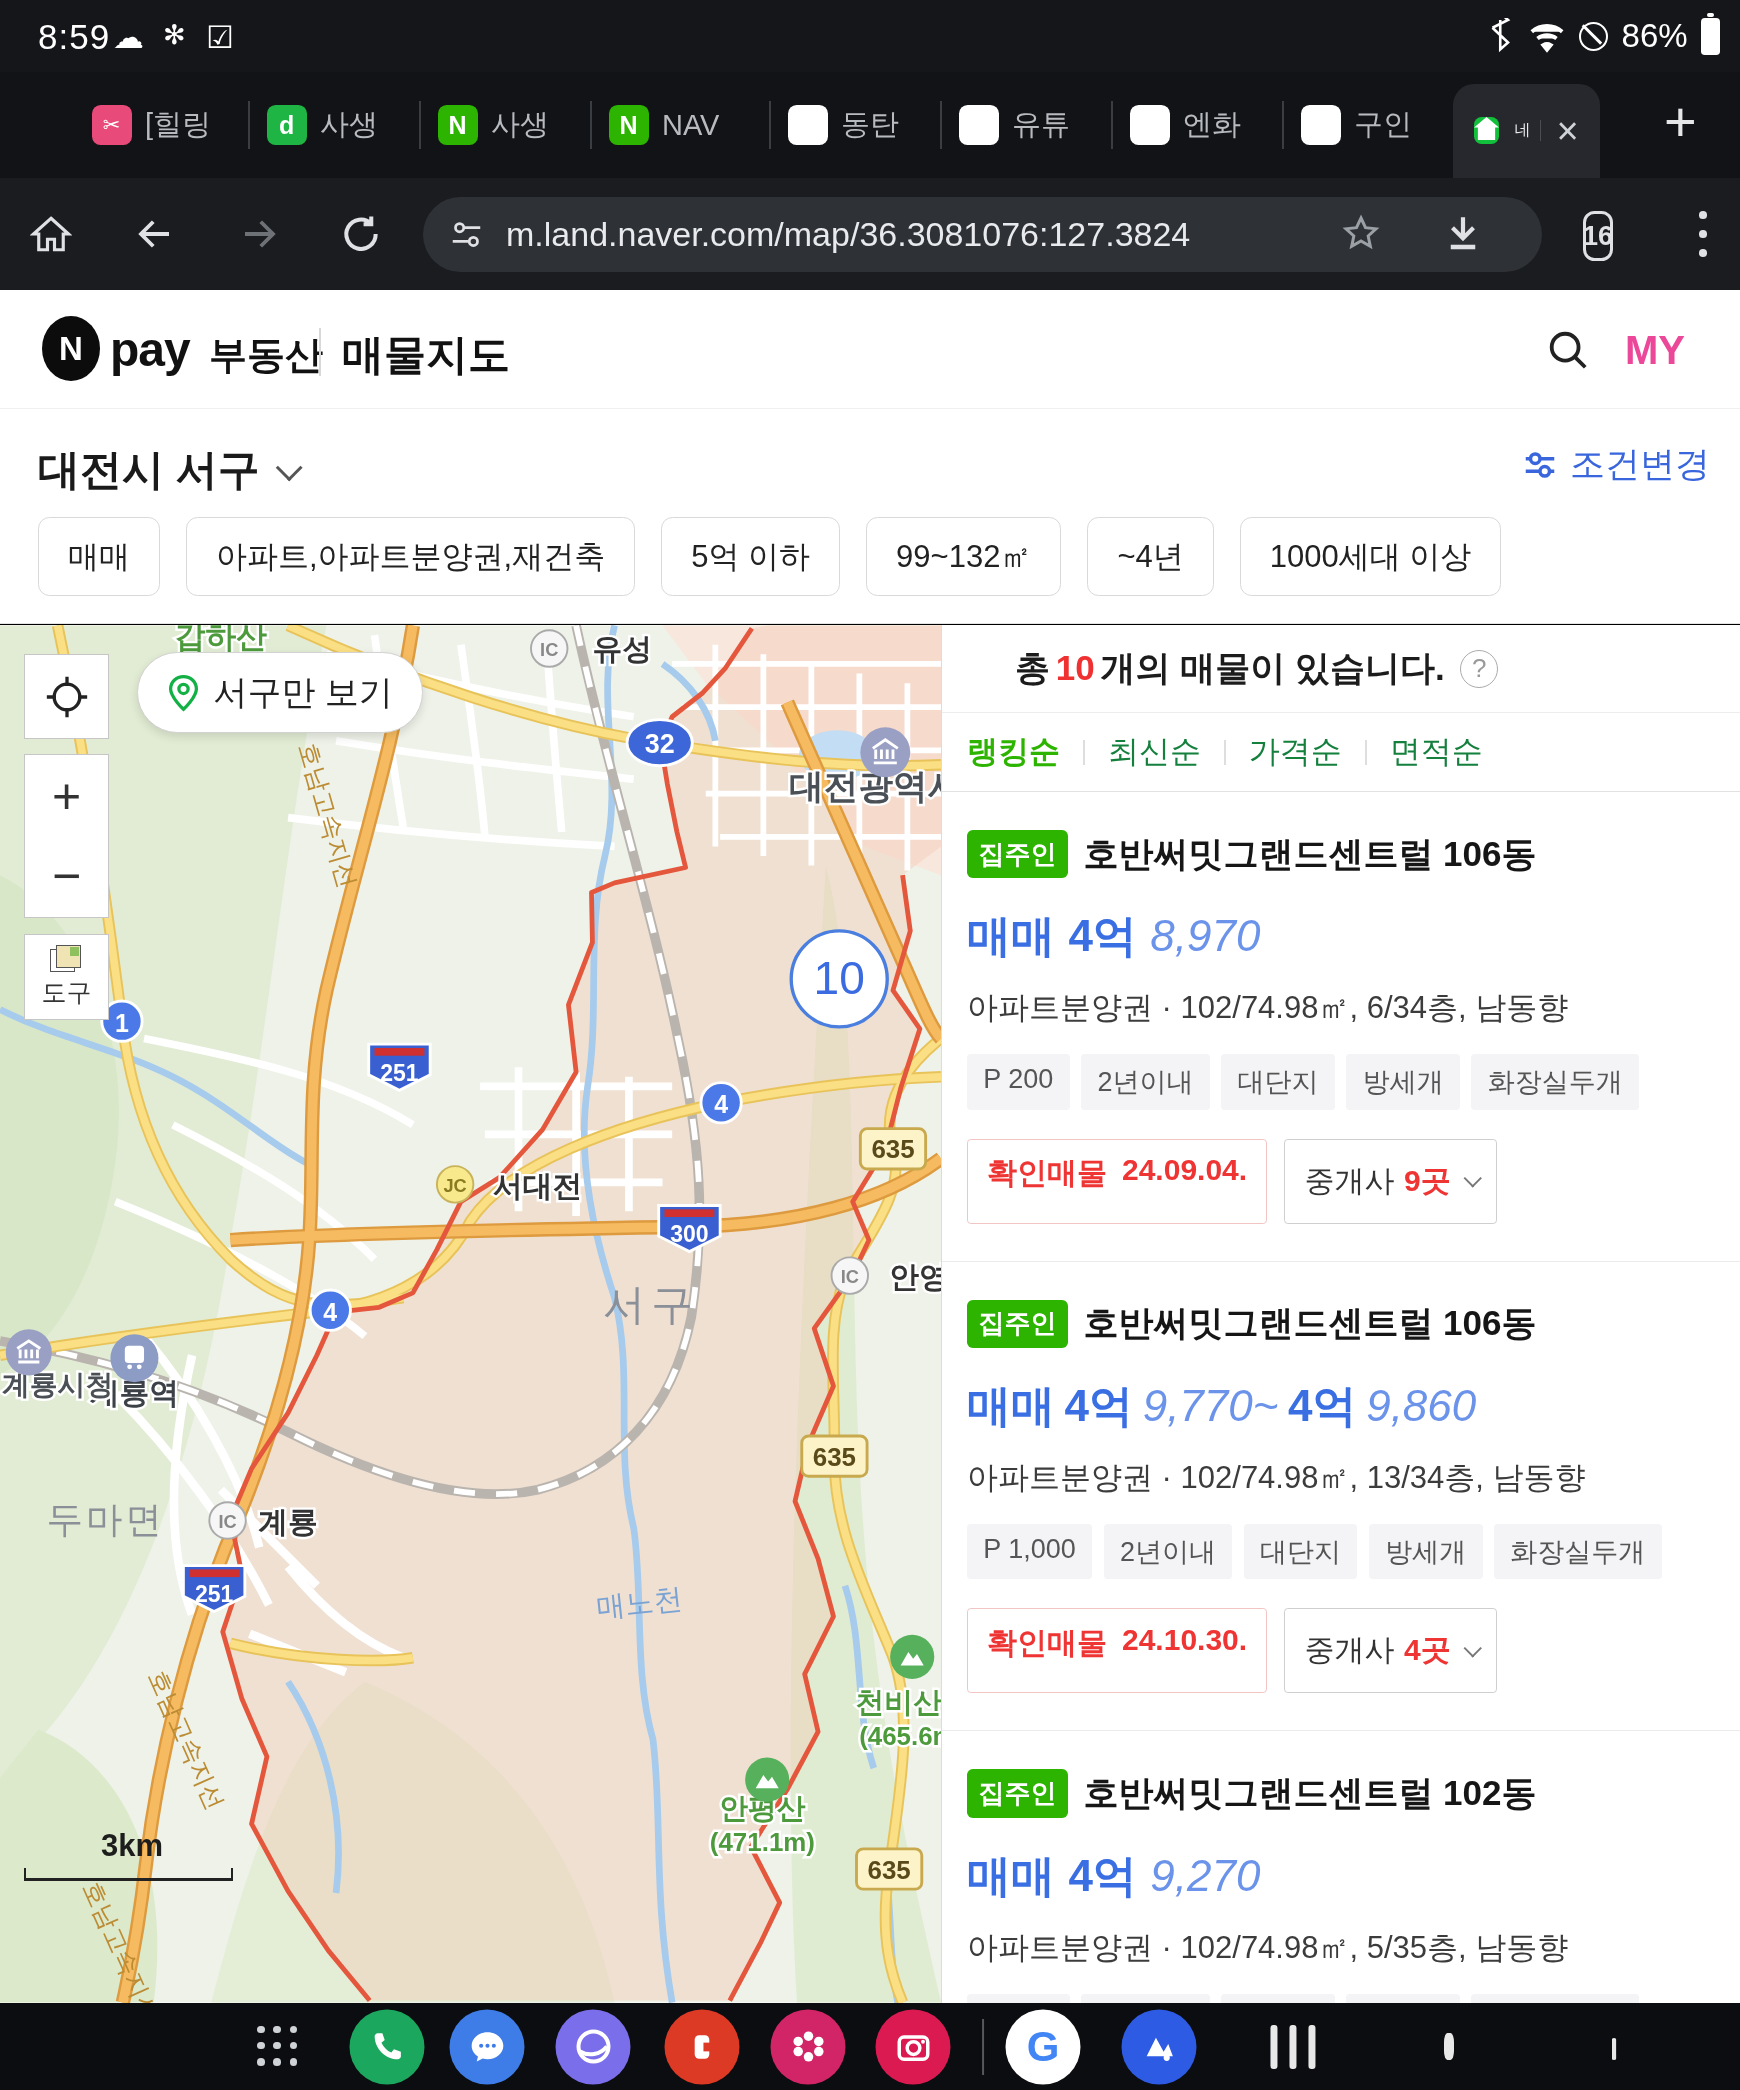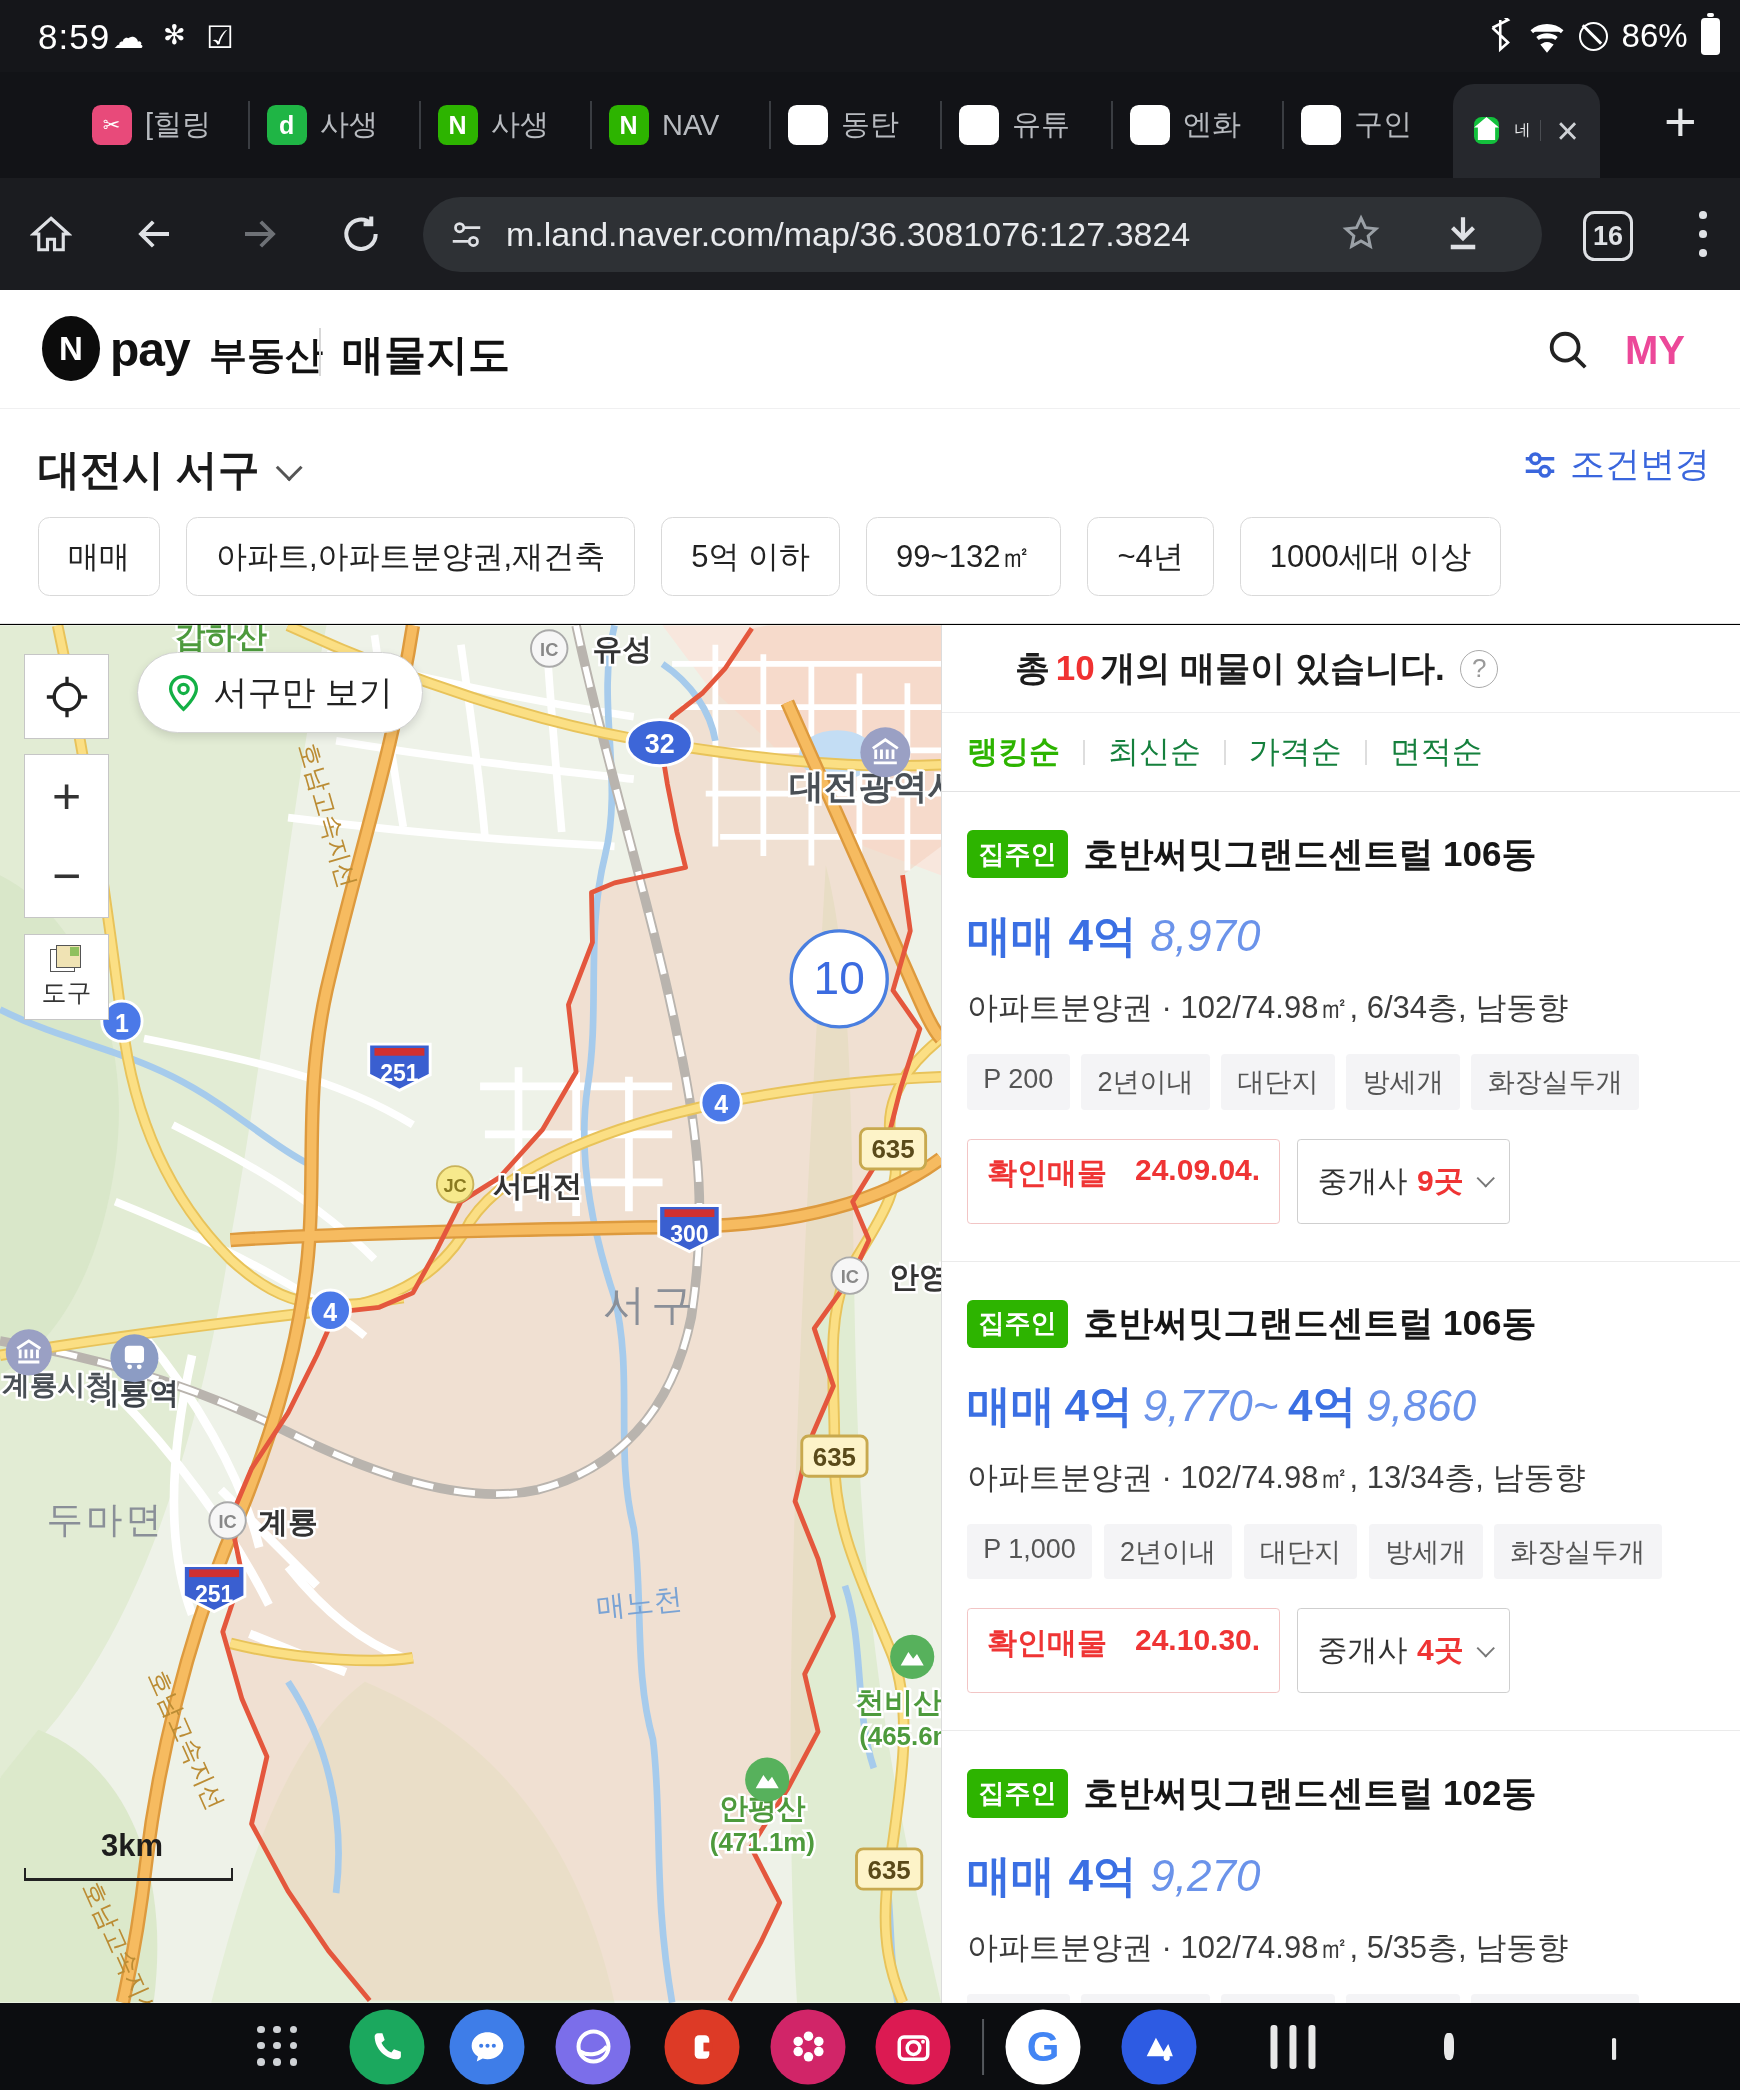--- a/index.html
+++ b/index.html
@@ -30,21 +30,21 @@
   .tab-close { font-size:38px; color:#cfd2d6; line-height:1; }
   #new-tab-btn { position:absolute; top:17.3px; font-size:56px; color:#e4e6e8; font-weight:300; }
   .gfav { background:#fff; color:#4285F4; border-radius:50%; }
 
   
   #toolbar { position:absolute; left:0; top:178px; width:1741px; height:112px; background:#1b1c20; }
   .tb-ico { position:absolute; top:0; height:112px; display:flex; align-items:center; justify-content:center; width:67px; color:#dfe1e5; }
   #url-pill { position:absolute; left:423px; top:19px; width:1119px; height:75px; border-radius:38px; background:#2e3135;
     display:flex; align-items:center; padding:0 27px; gap:23px; color:#e8eaed; }
   #url-text { font-size:34px; white-space:nowrap; overflow:hidden; max-width:797px; }
-  #tab-count-btn { position:absolute; left:1583px; top:33px; width:50px; height:50px; border:3.8px solid #dfe1e5; border-radius:11.5px;
+  #tab-count-btn { position:absolute; left:1583px; top:33px; width:30px; height:50px; border:3.8px solid #dfe1e5; border-radius:11.5px;
     color:#dfe1e5; font-size:27px; font-weight:bold; display:flex; align-items:center; justify-content:center; }
   .menu-dots { position:absolute; left:1699px; top:33px; width:7.7px; height:7.7px; background:#dfe1e5; border-radius:50%;
     box-shadow:0 19px 0 #dfe1e5, 0 38px 0 #dfe1e5; }
 
   
   #site-header { position:absolute; left:0; top:290px; width:1741px; height:119px; background:#fff; border-bottom:1.9px solid #f0f0f1; }
   .logo-n { position:absolute; left:42px; top:26px; width:58px; height:65px; background:#0c0c0c; border-radius:50%;
     color:#fff; font-weight:bold; font-size:33px; display:flex; align-items:center; justify-content:center; }
   .logo-pay { position:absolute; left:110px; top:32px; font-size:48px; font-weight:bold; color:#111; letter-spacing:-1px; }
   .logo-sect { position:absolute; left:209px; top:40px; font-size:38px; font-weight:bold; color:#111; }
@@ -101,21 +101,21 @@
   .badge { background:#2DB400; color:#fff; font-size:26px; font-weight:bold; padding:6.7px 11.5px; border-radius:5.8px; }
   .c-title { font-size:35px; font-weight:bold; color:#161616; }
   .c-price { margin-top:29px; font-size:44px; display:flex; align-items:baseline; gap:13.4px; }
   .pr-trade { color:#3a6fe3; font-weight:bold; }
   .pr-strong { color:#3a6fe3; font-weight:bold; }
   .pr-rest { color:#6b93ea;font-style:italic; }
   .c-info { margin-top:21px; font-size:31px; color:#3c3c3c; }
   .c-tags { margin-top:25px; display:flex; gap:11.5px; flex-wrap:wrap; }
   .tag { background:#f4f4f6; color:#555; font-size:27px; padding:9.6px 16.3px; border-radius:3.8px; }
   .c-btns { margin-top:29px; display:flex; gap:17.3px; }
-  .btn-confirm { border:1.9px solid #f2c5c5; border-radius:3.8px; padding:13.4px 19px; font-size:30px; font-weight:bold; color:#ef3434; display:flex; gap:28px; }
+  .btn-confirm { border:1.9px solid #f2c5c5; border-radius:3.8px; padding:13.4px 19px; font-size:30px; font-weight:bold; color:#ef3434; display:flex; gap:15px; }
   .btn-agent { border:1.9px solid #cfcfcf; border-radius:3.8px; padding:21px 19px; font-size:30px; color:#333; display:flex; align-items:center; gap:9.6px; }
   .btn-agent .cnt { color:#ef3434; font-weight:bold; }
   .btn-agent .chev { width:13.4px; height:13.4px; border-right:2.9px solid #777; border-bottom:2.9px solid #777; transform:rotate(45deg) translateY(-2.9px); margin-left:3.8px; }
 
   
   #bottom-nav { position:absolute; left:0; top:2003px; width:1741px; height:87px; background:#0c0d10; }
   .nav-it { position:absolute; top:50%; transform:translate(-50%,-50%); }
   .app { width:75px; height:75px; border-radius:50%; display:flex; align-items:center; justify-content:center; }
   .grid9 { width:42px; height:42px; display:grid; grid-template-columns:repeat(3,7.7px); grid-template-rows:repeat(3,7.7px); gap:8.6px; }
   .grid9 i { background:#cfd2d6; border-radius:50%; }

